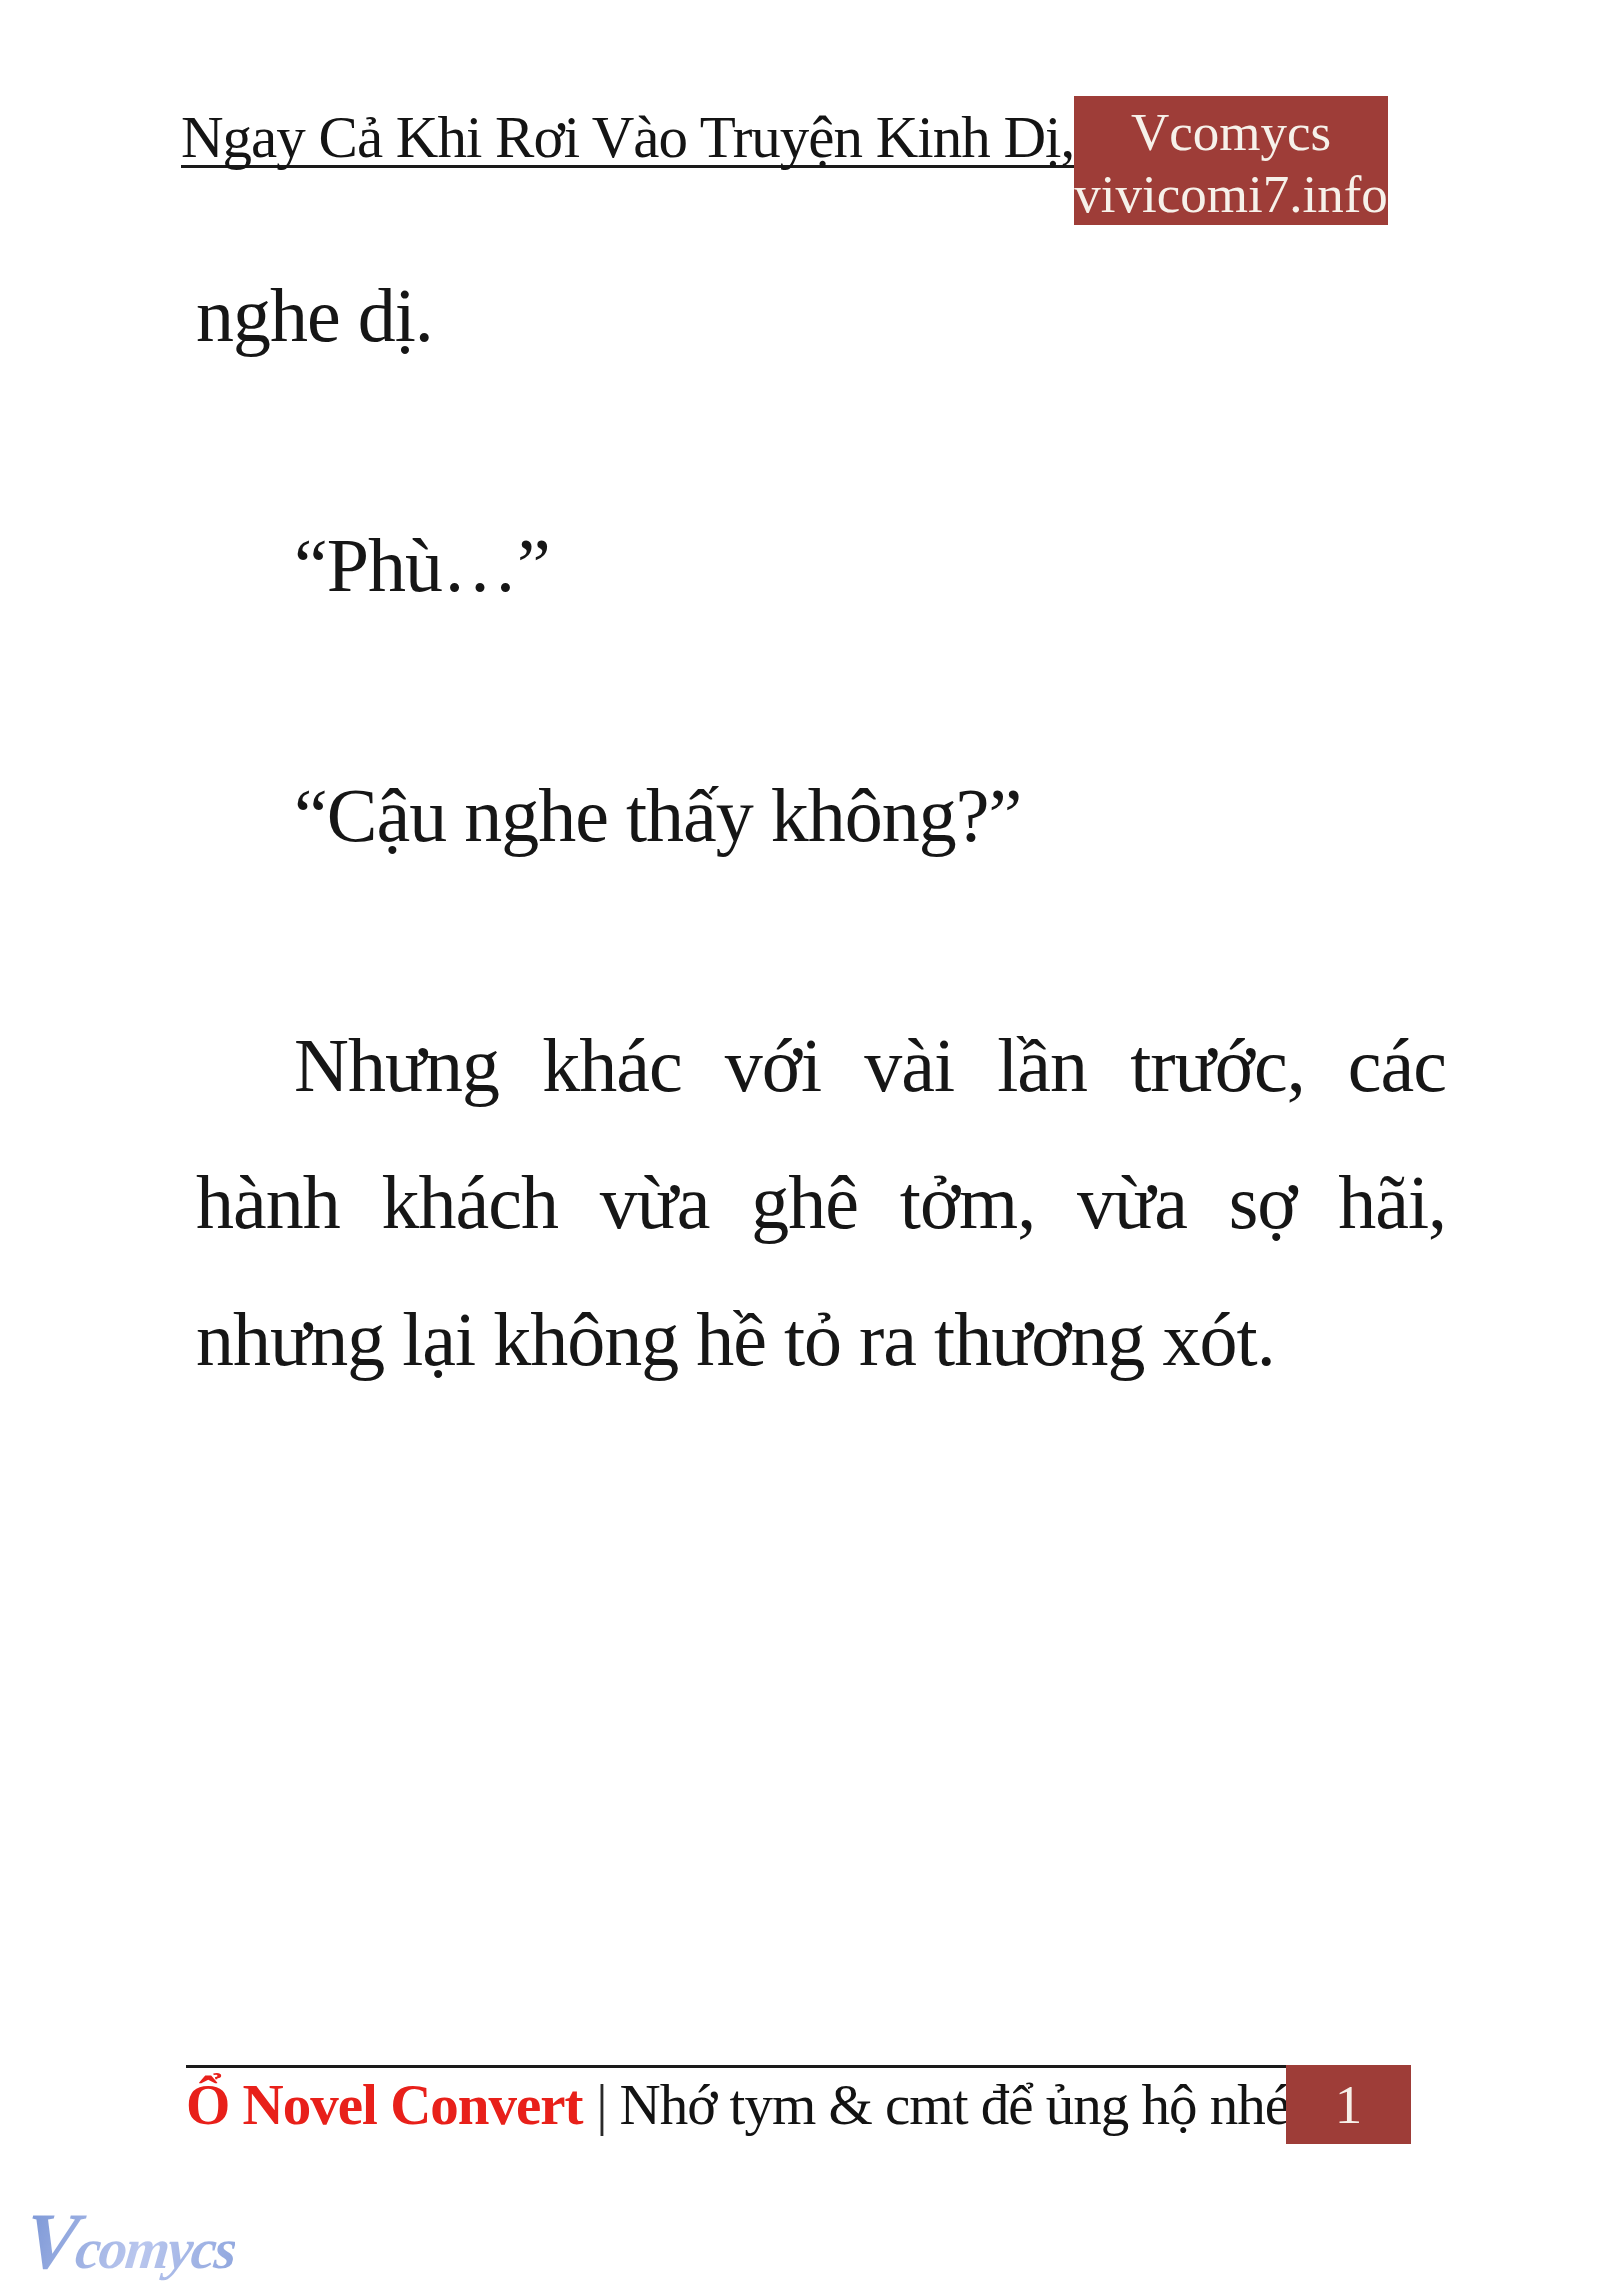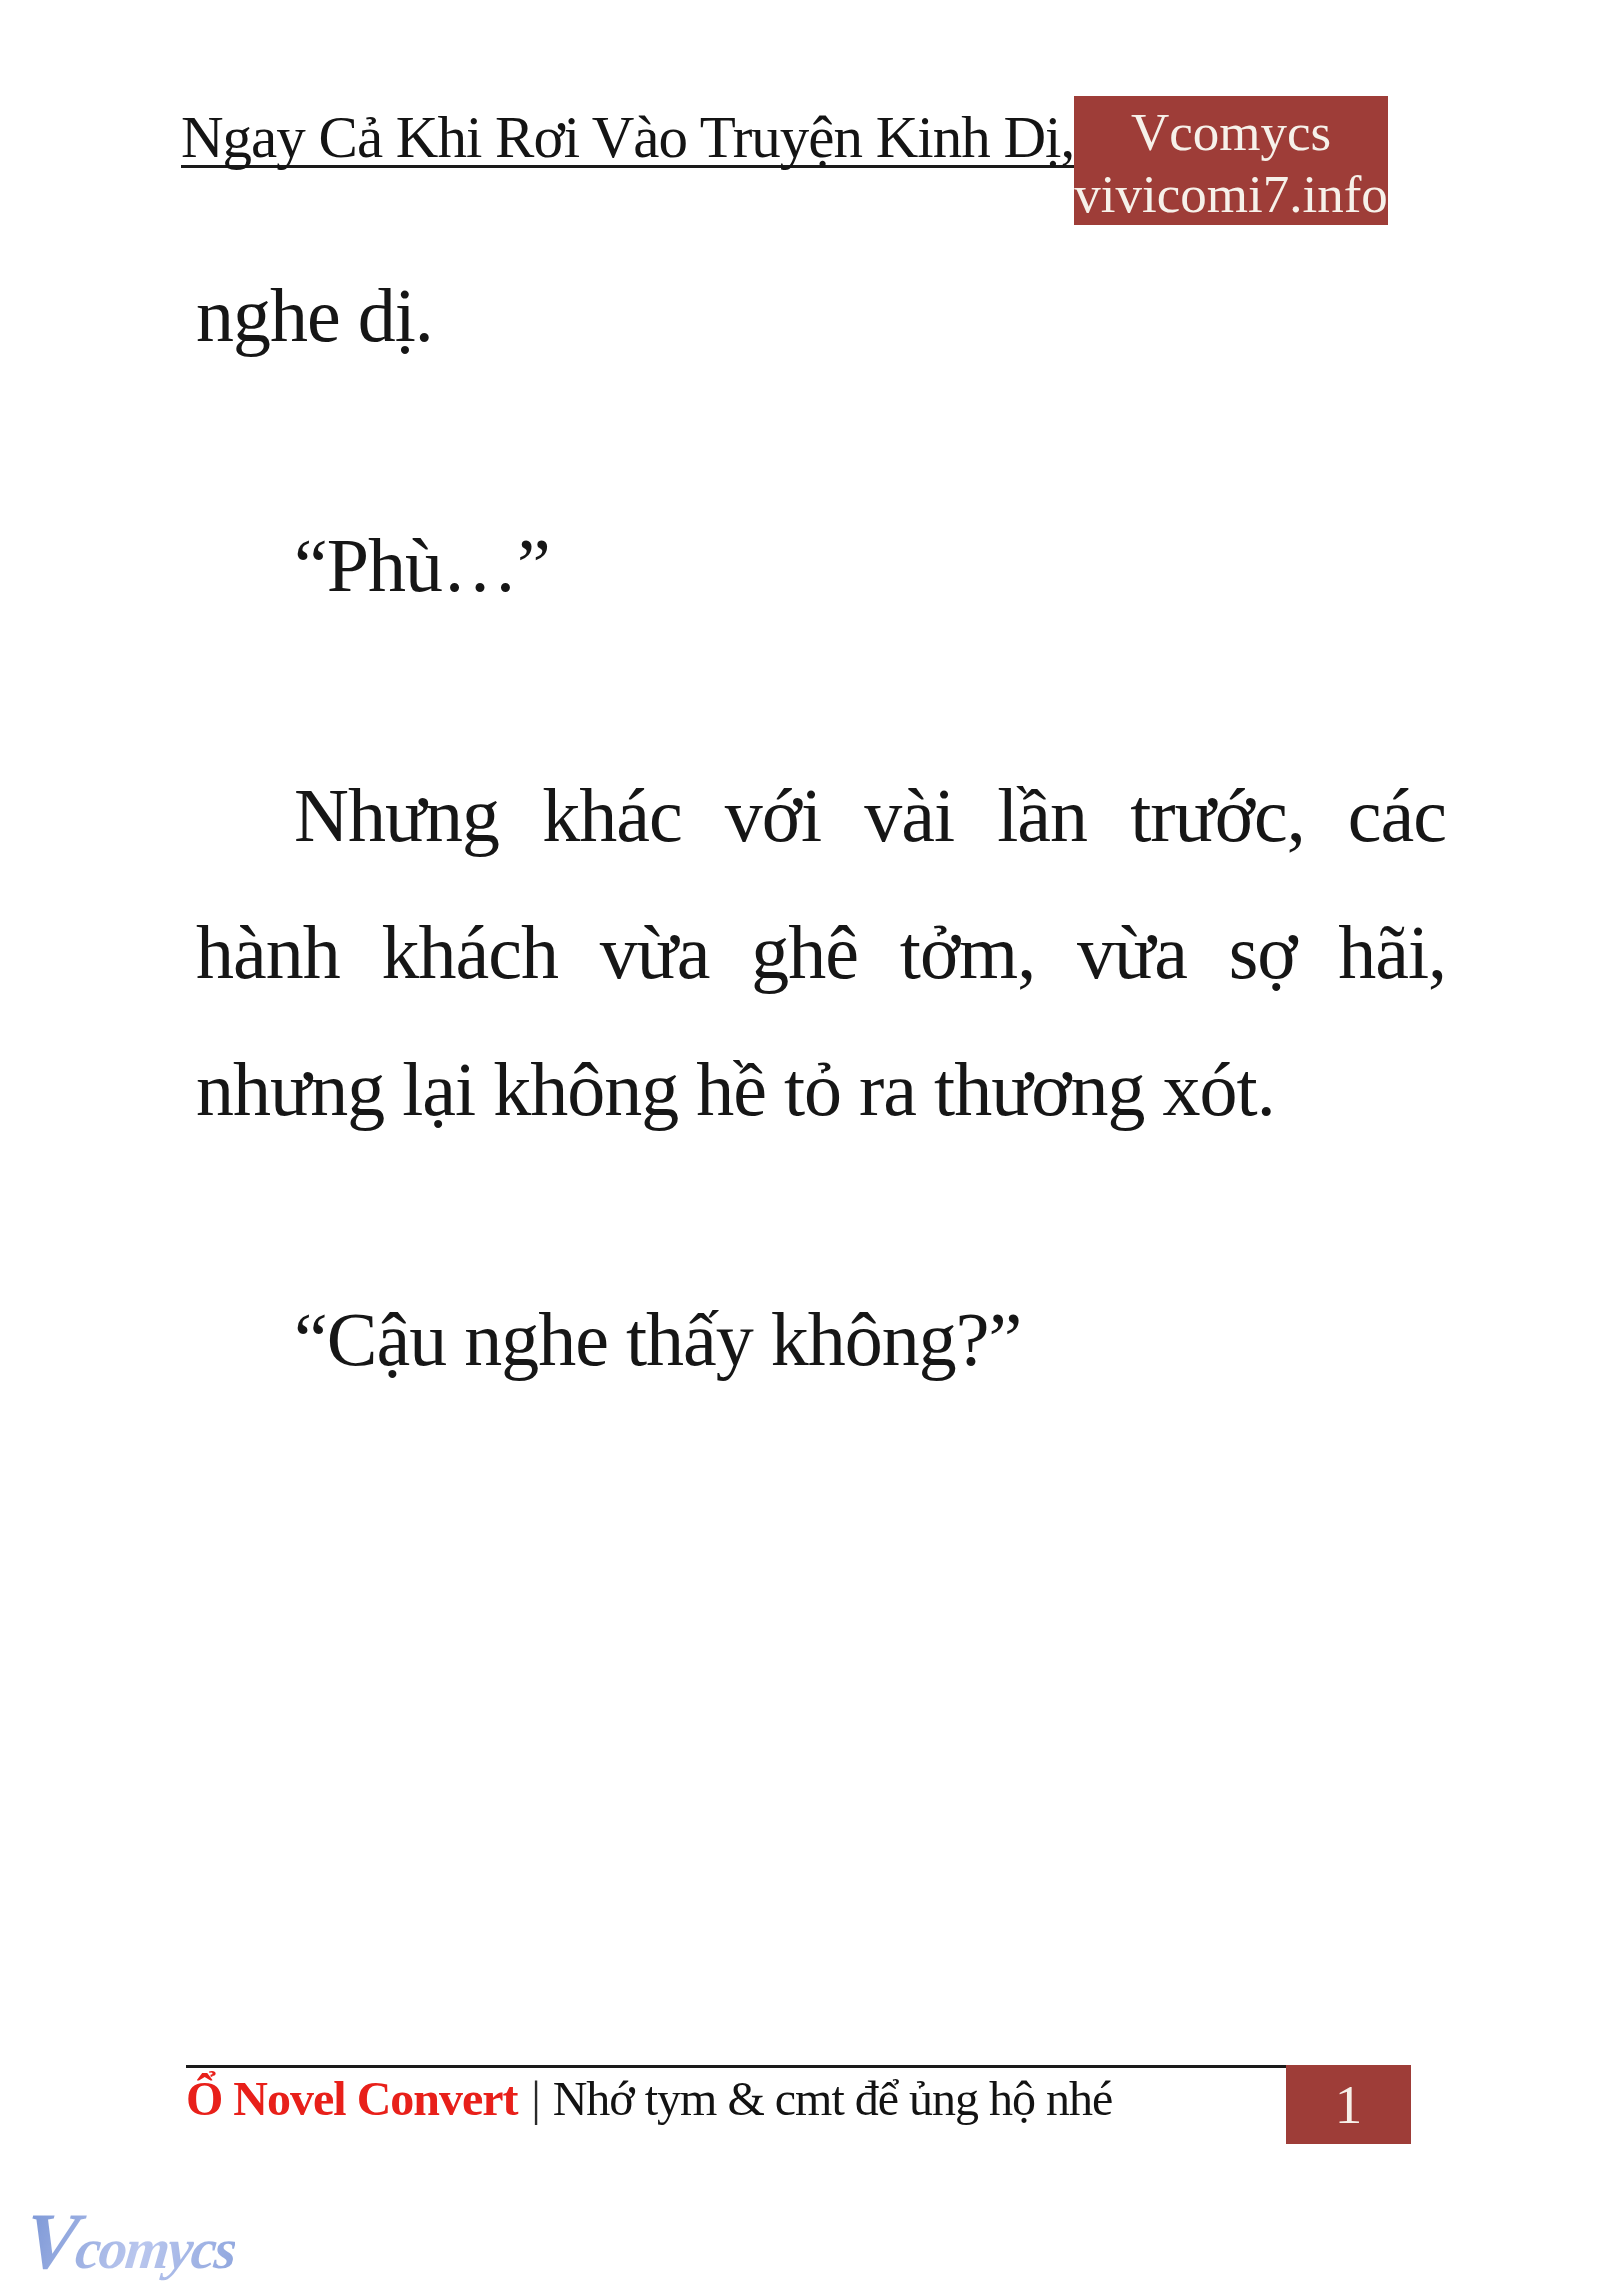--- a/index.html
+++ b/index.html
@@ -62,24 +62,24 @@
   .para .line.first { text-indent: 98px; }
   .para .line.justify { text-align: justify; text-align-last: justify; }
 
   
   .footer-bar {
     position: absolute;
     left: 186px;
     top: 2065px;
     width: 1100px;
     border-top: 3.9px solid #1a1a1a;
-    text-align: left;
-    font-size: 48px;
+    text-align: center;
+    font-size: 57px;
     line-height: 57px;
-    padding-top: 2px;
+    padding-top: 8px;
     white-space: nowrap;
     color: #131313;
   }
   .footer-brand { color: #e8201a; font-weight: bold; letter-spacing: -1px; }
   .footer-sep { color: #2a2a2a; font-weight: normal; padding: 0 11.8px 0 13.7px; }
   .footer-msg { color: #131313; letter-spacing: -1px; }
   .footer-badge {
     position: absolute;
     left: 1286px;
     top: 2065px;
@@ -127,26 +127,26 @@
   </div>
 
   <div class="body-text">
       <div class="para">
         <div class="line">nghe dị.</div>
       </div>
       <div class="para">
         <div class="line first">“Phù…”</div>
       </div>
       <div class="para">
+        <div class="line first">“Cậu nghe thấy không?”</div>
+      </div>
+      <div class="para">
         <div class="line first justify">Nhưng khác với vài lần trước, các</div>
         <div class="line justify">hành khách vừa ghê tởm, vừa sợ hãi,</div>
         <div class="line">nhưng lại không hề tỏ ra thương xót.</div>
-      </div>
-      <div class="para">
-        <div class="line first">“Cậu nghe thấy không?”</div>
       </div>
     </div>
 
   <div class="footer-bar">
     <span class="footer-brand">Ổ Novel Convert</span><span class="footer-sep">|</span><span class="footer-msg">Nhớ tym &amp; cmt để ủng hộ nhé</span>
   </div>
   <div class="footer-badge">1</div>
 
   <div class="watermark">Vcomycs</div>
 

